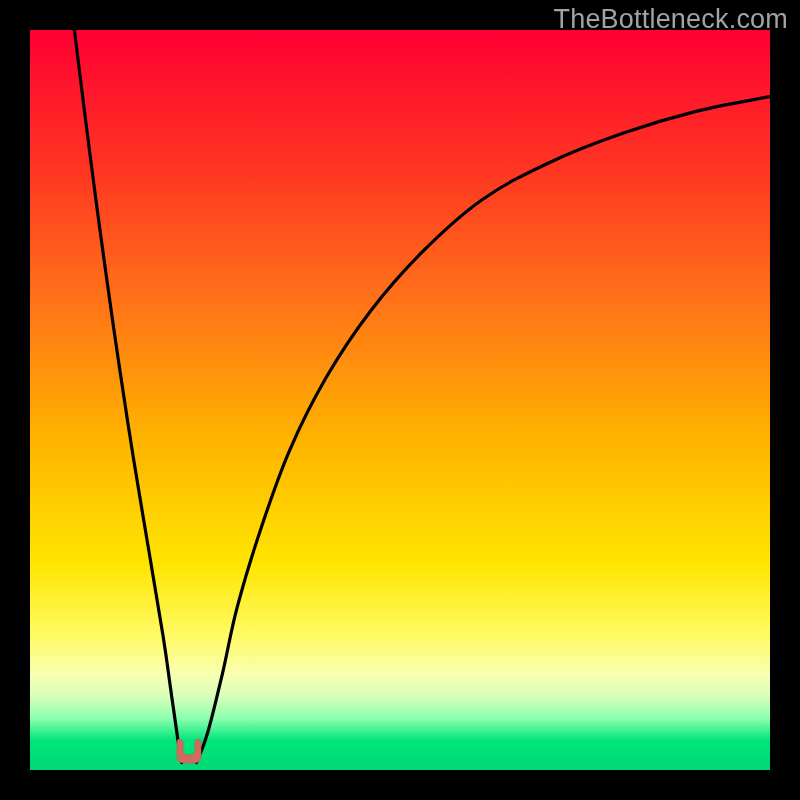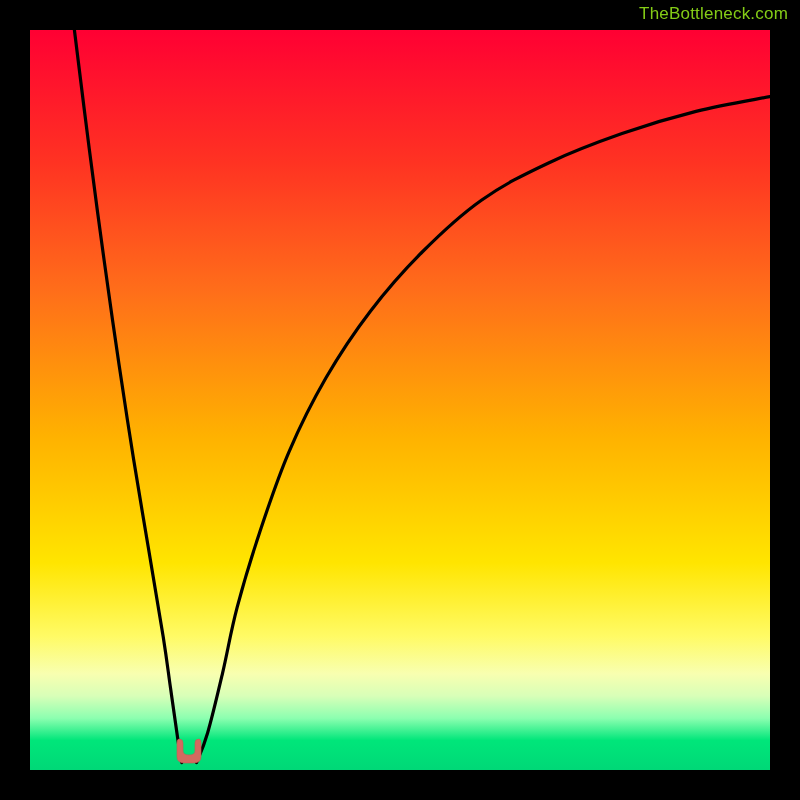--- a/index.html
+++ b/index.html
@@ -51,22 +51,22 @@
     position: absolute;
     width: 32px;
     height: 28px;
     pointer-events: none;
   }
   .marker svg { display: block; }
   .watermark {
     position: absolute;
     top: 4px;
     right: 12px;
-    color: #84cc16;
-    font-size: 17px;
+    color: #a3a3a3;
+    font-size: 27px;
     font-weight: 500;
     letter-spacing: 0.2px;
     user-select: none;
   }
 </style>
 </head>
 <body>
 
 <div class="frame">
 

